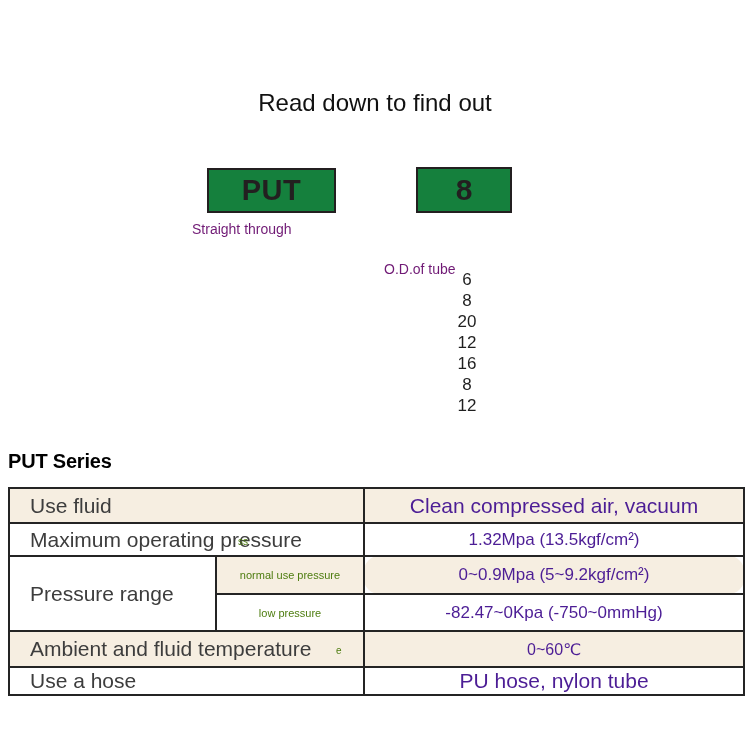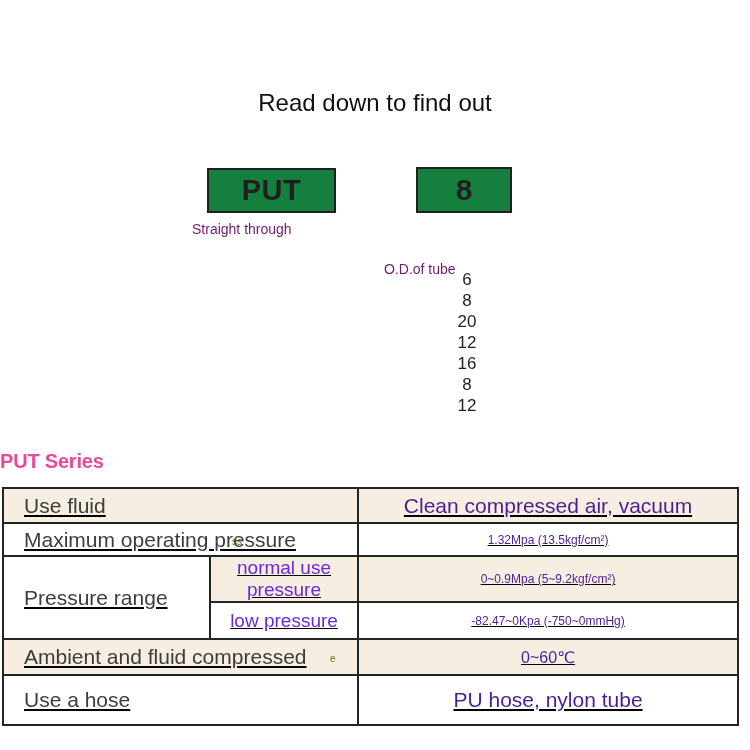--- a/index.html
+++ b/index.html
@@ -71,64 +71,63 @@
     width: 100px;
     text-align: center;
     font-size: 17px;
     color: #1f1f1f;
   }
   .size-options div { line-height: 21px; }
 
   
   .series-heading {
     position: absolute;
-    left: 0;
+    left: 8px;
     top: 450px;
     font-size: 20px;
     font-weight: 700;
     letter-spacing: -0.2px;
-    color: #ec4899;
+    color: #000000;
   }
 
   
   table.spec {
     position: absolute;
-    left: 2px;
+    left: 8px;
     top: 487px;
     width: 735px;
     border-collapse: collapse;
     table-layout: fixed;
-    text-decoration: underline;
   }
   table.spec td {
     border: 2px solid #242424;
     padding: 0;
     vertical-align: middle;
     box-sizing: border-box;
   }
   .tint { background: #f6eee1; }
   .lbl {
     font-size: 21px;
     color: #3d3d3d;
     padding-left: 20px !important;
     position: relative;
     white-space: nowrap;
   }
   .sub {
     text-align: center;
-    font-size: 19px;
-    color: #6d28d9;
+    font-size: 11px;
+    color: #4d7c0f;
   }
   .val {
     text-align: center;
     color: #4c1d95;
     white-space: nowrap;
   }
   .val-lg { font-size: 21px; }
-  .val-md { font-size: 12px; }
+  .val-md { font-size: 17px; border-radius: 15px; }
   .val-sm { font-size: 16px; }
   .artifact {
     position: absolute;
     font-size: 10px;
     color: #4d7c0f;
     white-space: nowrap;
   }
   .artifact.ss { left: 228px; top: 12px; }
   .artifact.e  { left: 326px; top: 13px; }
 </style>
@@ -182,25 +181,25 @@
       <td rowspan="2" class="lbl">Pressure range</td>
       <td class="sub tint">normal use pressure</td>
       <td class="val val-md tint">0~0.9Mpa (5~9.2kgf/cm²)</td>
     </tr>
     <tr style="height:37px">
       <td class="sub">low pressure</td>
       <td class="val val-md">-82.47~0Kpa (-750~0mmHg)</td>
     </tr>
     <tr style="height:36px">
       <td colspan="2" class="lbl tint">
-        <span>Ambient and fluid compressed</span>
+        <span>Ambient and fluid temperature</span>
         <span class="artifact e">e</span>
       </td>
       <td class="val val-sm tint">0~60℃</td>
     </tr>
-    <tr style="height:50px">
+    <tr style="height:28px">
       <td colspan="2" class="lbl">Use a hose</td>
       <td class="val val-lg">PU hose, nylon tube</td>
     </tr>
   </tbody>
     </table>
 
 </div>
 
 </body></html>

